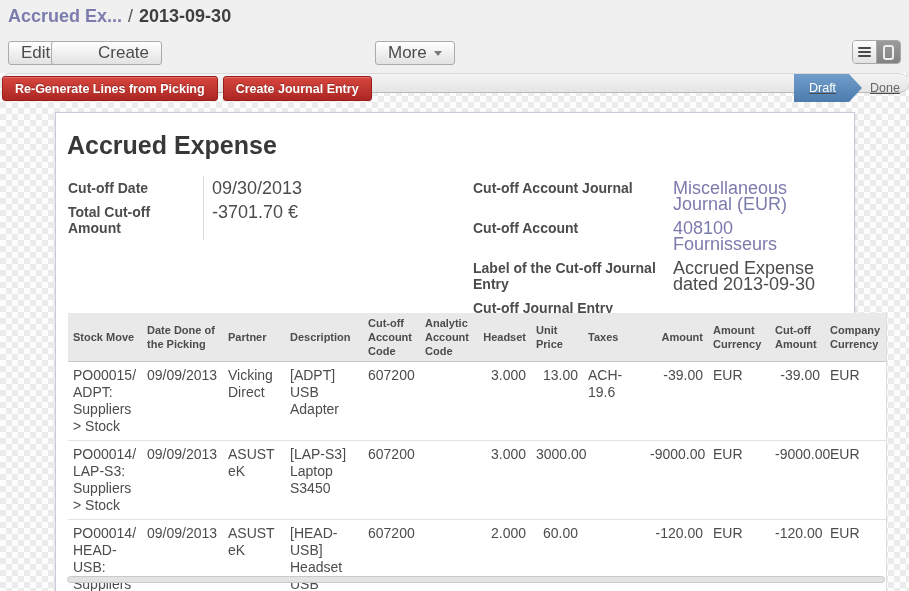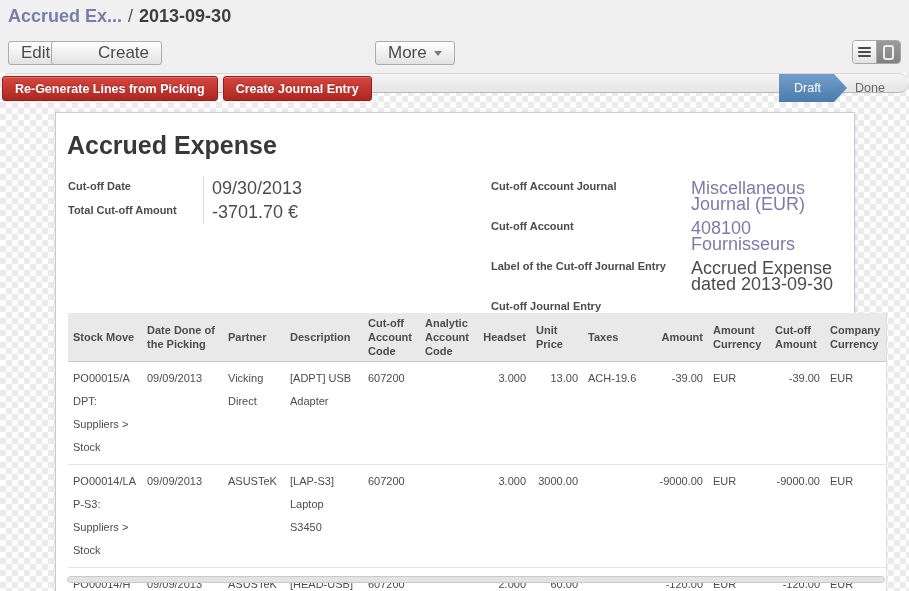--- a/index.html
+++ b/index.html
@@ -36,51 +36,51 @@
   .bars i{display:block;height:2px;background:#4a4a4a;margin:2px 0;border-radius:1px;}
   .pg{width:11px;height:15px;border:2px solid #ededed;border-radius:3px;box-sizing:border-box;}
   
   .status-strip{position:absolute;left:0;top:73px;width:909px;height:20px;box-sizing:border-box;
     background:linear-gradient(#f4f4f4,#e5e5e5);border-top:1px solid #d9d9d9;border-bottom:1px solid #b9b9b9;border-radius:12px;}
   .strip-actions{position:absolute;left:2px;top:2px;display:flex;gap:5px;}
   .btn-danger{display:inline-flex;align-items:center;height:25px;padding:0 12px;box-sizing:border-box;
     border:1px solid #9a1c1c;border-radius:3px;background:linear-gradient(#d8463f,#ab2722);
     color:#fff;font-weight:bold;font-size:12.5px;cursor:pointer;
     box-shadow:inset 0 1px 0 rgba(255,255,255,.25);text-shadow:0 -1px 0 rgba(0,0,0,.25);}
-  .statusbar{position:absolute;right:16px;top:0;height:28px;display:flex;align-items:stretch;}
+  .statusbar{position:absolute;right:1px;top:0;height:28px;display:flex;align-items:stretch;text-decoration:underline;}
   .state-draft{width:68px;box-sizing:border-box;display:flex;align-items:center;padding-left:15px;
     color:#fff;font-size:12.5px;background:linear-gradient(#719dcb,#4c7cad);cursor:pointer;
     clip-path:polygon(0 0,55px 0,68px 50%,55px 100%,0 100%);}
   .state-done{width:46px;display:flex;align-items:center;justify-content:center;color:#666;
     font-size:12.5px;cursor:pointer;}
   
   .sheet{position:absolute;left:55px;top:112px;width:798px;height:482px;background:#fff;
     border:1px solid #c9c9d7;box-shadow:0 1px 3px rgba(0,0,0,.12);}
   .page-title{position:absolute;left:67px;top:131px;font-size:25px;font-weight:bold;color:#383838;}
   .fgroup{position:absolute;top:176px;}
   .fgroup-left{left:68px;width:345px;}
-  .fgroup-right{left:491px;width:380px;}
+  .fgroup-right{left:473px;width:380px;}
   .frow{display:flex;min-height:23px;align-items:stretch;}
-  .flabel{font-weight:bold;font-size:11px;color:#4c4c4c;padding:4px 0;}
+  .flabel{font-weight:bold;font-size:14px;color:#4c4c4c;padding:4px 0;}
   .fgroup-left .flabel{width:135px;}
   .fgroup-right .flabel{width:200px;}
   .fval{font-size:18px;color:#4c4c4c;padding:4px 0;line-height:16px;}
   .fgroup-left .fval{border-left:1px solid #dcdcdc;padding-left:8px;flex:1;}
   .fgroup-right .fval{width:150px;}
   .fval.link{color:#7c7bad;cursor:pointer;}
   
   .o2m{position:absolute;left:68px;top:313px;width:818px;height:278px;background:#fff;
     border-right:1px solid #ddd;z-index:3;}
   table.lines{table-layout:fixed;width:818px;border-collapse:collapse;}
   .c0{width:74px}.c1{width:81px}.c2{width:62px}.c3{width:78px}.c4{width:57px}.c5{width:58px}
   .c6{width:53px}.c7{width:52px}.c8{width:62px}.c9{width:63px}.c10{width:62px}.c11{width:55px}.c12{width:61px}
   table.lines th{background:#e9e9e9;font-weight:bold;font-size:11px;color:#4c4c4c;text-align:left;
     vertical-align:middle;padding:3px 5px;line-height:14px;border-bottom:1px solid #c9c9c9;}
   table.lines th.num{text-align:right;}
-  table.lines td{font-size:11px;color:#4c4c4c;vertical-align:top;padding:5px 5px;line-height:23px;
+  table.lines td{font-size:14px;color:#4c4c4c;vertical-align:top;padding:5px 5px;line-height:17px;
     overflow-wrap:break-word;cursor:pointer;}
   table.lines td.num{text-align:right;white-space:nowrap;}
   table.lines tbody tr + tr td{border-top:1px solid #e4e4e4;}
   
   .hscroll{position:absolute;left:67px;top:576px;width:818px;height:7px;background:#e3e3e3;
     border:1px solid #c9c9c9;border-radius:4px;box-sizing:border-box;z-index:4;cursor:pointer;}
 </style>
 </head>
 <body>
 

